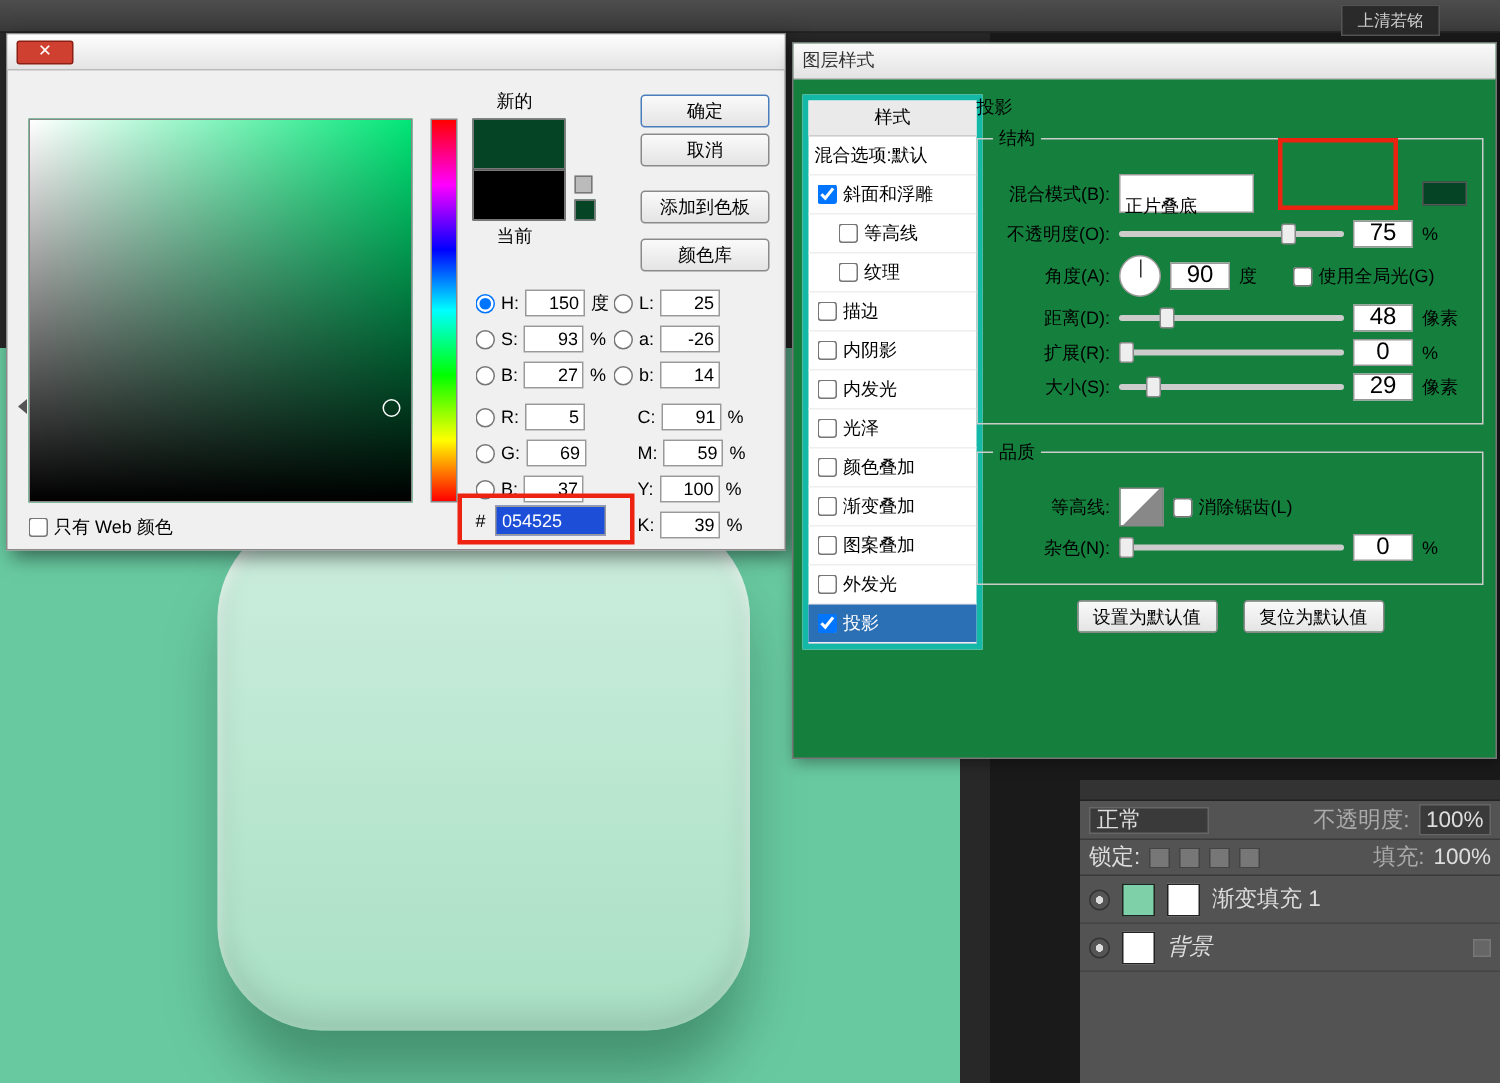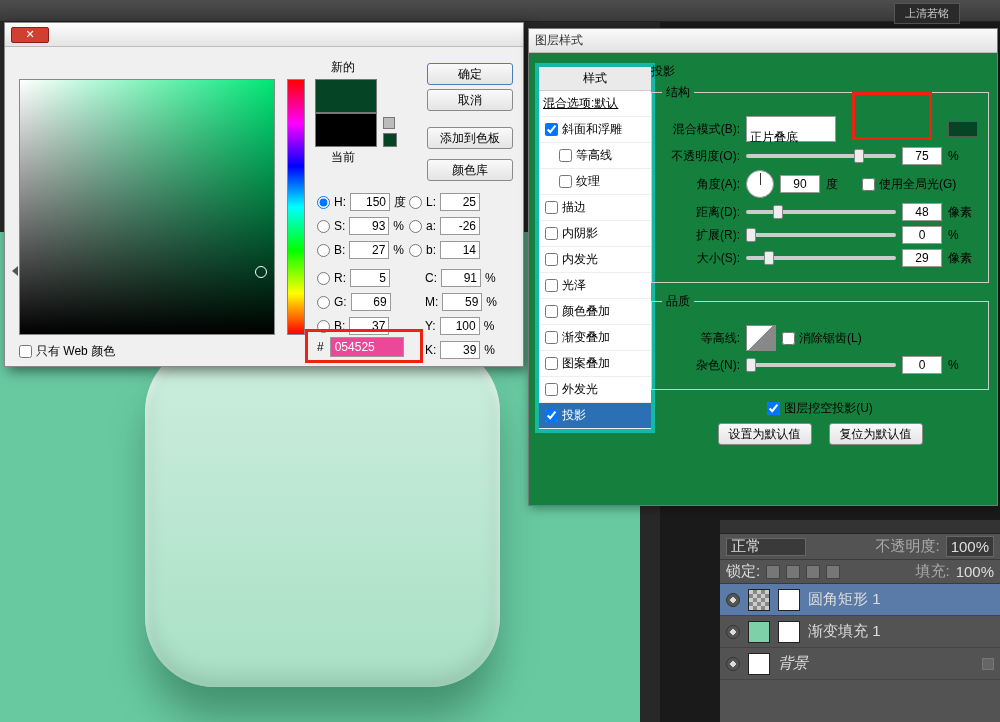--- a/index.html
+++ b/index.html
@@ -76,50 +76,50 @@
   .btn-ok{left:422px;top:16px;}
   .btn-cancel{left:422px;top:42px;}
   .btn-add{left:422px;top:80px;}
   .btn-lib{left:422px;top:112px;}
 
   .val-row{position:absolute; display:flex; align-items:center; gap:4px; font-size:12px;}
   .val-row input[type=radio]{margin:0;}
   .val-row .num{width:40px;height:18px;border:1px solid #999;background:#fff;text-align:right;padding:0 3px;font-size:12px;}
   .hex-row{position:absolute; left:312px; top:290px; display:flex; align-items:center; gap:6px; font-size:12px;}
   .hex-row .hex{width:74px;height:20px;border:1px solid #999;background:#fff;padding:0 4px;font-size:12px;}
-  .hex-row .hex.sel{background:#ec4899;color:#fff;}
+  .hex-row .hex.sel{background:#1d4ed8;color:#fff;}
   .redbox-hex{position:absolute;left:300px;top:282px;width:118px;height:34px;border:3px solid #e21;}
 
   .webonly{position:absolute;left:14px;top:296px;display:flex;align-items:center;gap:4px;font-size:12px;}
   .webonly input{margin:0;}
 
   
   .dlg-style { position:absolute; left:528px; top:28px; width:470px; height:478px;
                background:#15803d; border:1px solid #777; box-shadow: 2px 2px 10px rgba(0,0,0,.4);}
   .dlg-style .titlebar{background:linear-gradient(#fafafa,#e3e3e3);}
   .ls-body{position:relative;height:calc(100% - 24px);}
   .ls-side{position:absolute;left:6px;top:10px;width:120px;border:4px solid #14b8a6;background:#fff;}
   .ls-side .hdr{background:#eaeaea;border-bottom:1px solid #ccc;padding:3px 6px;font-size:12px;text-align:center;}
   .ls-side .opt{display:flex;align-items:center;gap:4px;padding:4px 6px;font-size:12px;border-bottom:1px solid #eee;}
-  .ls-side .opt.default{padding-left:4px;text-decoration:underline;}
+  .ls-side .opt.default{padding-left:4px;}
   .ls-side .opt.sel{background:#2b6fb5;color:#fff;}
   .ls-side .opt .indent{width:10px;}
   .ls-side input[type=checkbox]{margin:0;}
 
   .ls-main{position:absolute;left:122px;top:10px;right:8px;bottom:8px;}
   .ls-main .hdr{font-size:12px;margin-bottom:4px;}
   .ls-main fieldset{border:1px solid #ccc;padding:10px 10px 10px 10px;margin-bottom:10px;font-size:12px;}
   .ls-main legend{padding:0 4px;font-size:12px;}
   .fld-row{display:flex;align-items:center;gap:6px;margin:5px 0;font-size:12px;}
   .fld-row .lbl{width:78px;text-align:right;}
   .fld-row select,.fld-row .sel-box{flex:0 0 90px;height:18px;border:1px solid #999;background:#fff;font-size:12px;padding:12px 3px;}
   .fld-row .swatch{width:30px;height:16px;background:#054525;border:1px solid #555;}
   .fld-row .slider{flex:1;height:4px;background:#ccc;position:relative;border-radius:2px;}
   .fld-row .slider .knob{position:absolute;top:-5px;width:10px;height:14px;background:#eee;border:1px solid #888;border-radius:2px;}
-  .fld-row .val{width:40px;height:18px;border:1px solid #999;background:#fff;text-align:center;font-size:12px;}
+  .fld-row .val{width:40px;height:18px;border:1px solid #999;background:#fff;text-align:center;font-size:16px;}
   .fld-row .unit{width:30px;}
   .angle-dial{width:28px;height:28px;border:1px solid #999;border-radius:50%;position:relative;background:#fff;}
   .angle-dial::after{content:"";position:absolute;left:50%;top:2px;width:1px;height:12px;background:#333;}
   .contour{width:30px;height:26px;border:1px solid #888;background:linear-gradient(135deg,#fff 49%,#888 50%);}
   .chk{display:flex;align-items:center;gap:4px;}
   .btnrow{display:flex;gap:17px;justify-content:center;margin-top:6px;}
   .btn2{height:22px;padding:0 10px;background:linear-gradient(#fafafa,#e4e4e4);border:1px solid #8a8a8a;border-radius:3px;font-size:12px;cursor:pointer;}
 
   .redbox-swatch{position:absolute;left:852px;top:92px;width:80px;height:48px;border:3px solid #e21;pointer-events:none;}
 </style>
@@ -153,26 +153,20 @@
   <div class="layers-row2">
     <span>锁定:</span>
     <div class="lock-ico"></div>
     <div class="lock-ico"></div>
     <div class="lock-ico"></div>
     <div class="lock-ico"></div>
     <div class="spacer" style="flex:1"></div>
     <span style="color:#aaa">填充:</span>
     <span class="op-val">100%</span>
   </div>
-  <div class="layer sel">
-    <div class="eye"></div>
-    <div class="thumb checker"></div>
-    <div class="thumb white"></div>
-    <span>圆角矩形 1</span>
-  </div>
   <div class="layer">
     <div class="eye"></div>
     <div class="thumb green"></div>
     <div class="thumb white"></div>
     <span>渐变填充 1</span>
   </div>
   <div class="layer">
     <div class="eye"></div>
     <div class="thumb white"></div>
     <span style="font-style:italic">背景</span>
@@ -418,26 +412,20 @@
         <div class="fld-row">
           <span class="lbl">杂色(N):</span>
           <div class="slider">
               <div class="knob" style="left:0%"></div>
             </div>
           <input class="val" value="0" style="">
           <span class="unit">%</span>
         </div>
       </fieldset>
 
-      <div style="text-align:center;">
-        <label class="chk" style="justify-content:center">
-          <input type="checkbox" checked="" style="">
-            <span>图层挖空投影(U)</span>
-        </label>
-      </div>
       <div class="btnrow">
         <button class="btn2">设置为默认值</button>
         <button class="btn2">复位为默认值</button>
       </div>
     </div>
   </div>
 </div>
 
 <div class="redbox-swatch"></div>
 

